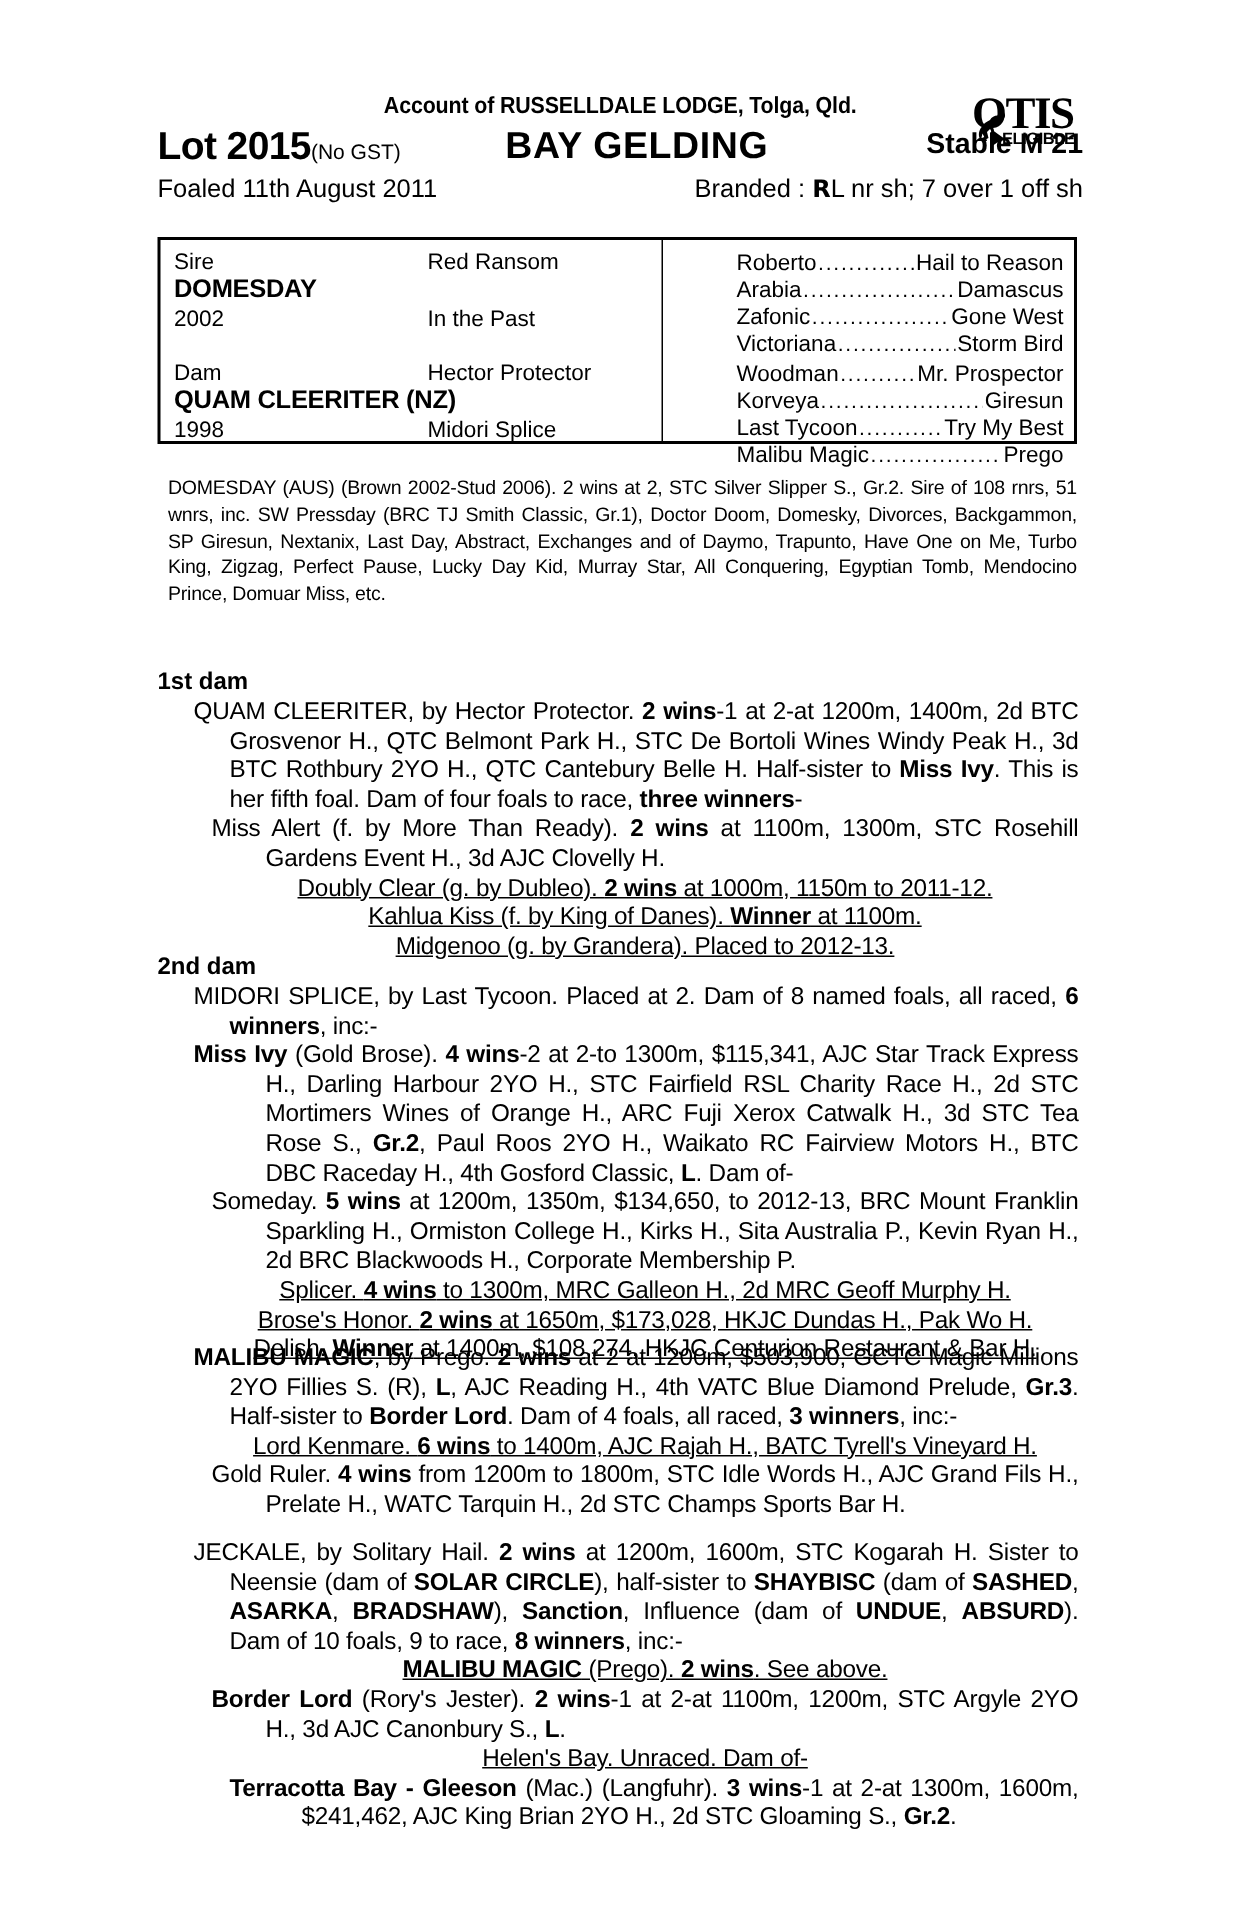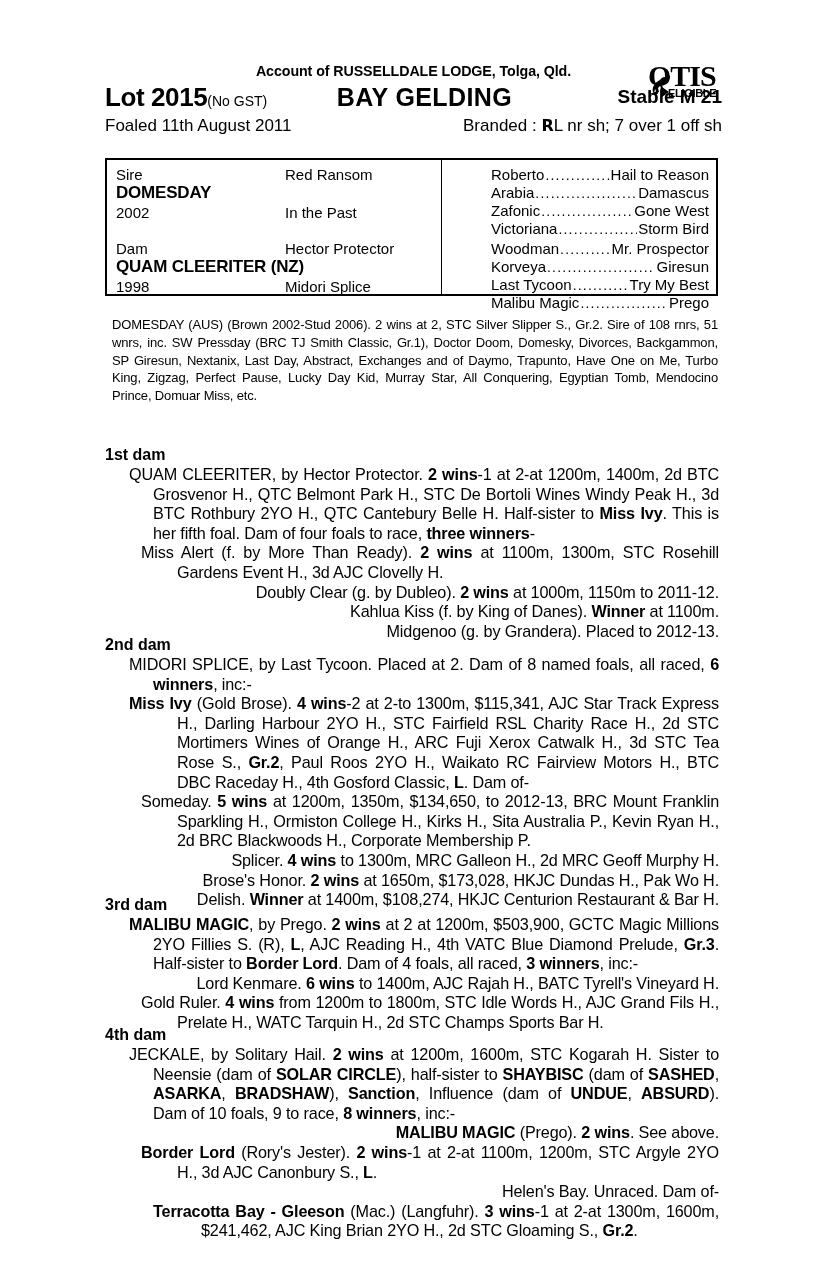--- a/index.html
+++ b/index.html
@@ -244,21 +244,21 @@
     font-size: 16.2px;
     line-height: 19.6px;
     text-align: justify;
     text-justify: inter-word;
     letter-spacing: -0.15px;
     margin: 0;
   }
   .p.hang2 { padding-left: 48px; text-indent: -24px; }
   .p.hang3 { padding-left: 72px; text-indent: -36px; }
   .p.hang4 { padding-left: 76px; text-indent: -40px; }
-  .p.nj { text-align: right; }
+  .p.nj { text-align: center; text-decoration: underline; }
   b { font-weight: bold; }
 </style>
 </head>
 <body>
 
 <div class="page">
 
   <div class="otis">
     <div class="otis-word">OTIS</div>
     <svg class="otis-horse" viewBox="0 0 26 24">
@@ -358,28 +358,26 @@
     <div class="damhead">2nd dam</div>
     <div class="p hang2">MIDORI SPLICE, by Last Tycoon. Placed at 2. Dam of 8 named foals, all raced, <b>6 winners</b>, inc:-</div>
     <div class="p hang4" style="padding-left:72px;text-indent:-48px"><b>Miss Ivy</b> (Gold Brose). <b>4 wins</b>-2 at 2-to 1300m, $115,341, AJC Star Track Express H., Darling Harbour 2YO H., STC Fairfield RSL Charity Race H., 2d STC Mortimers Wines of Orange H., ARC Fuji Xerox Catwalk H., 3d STC Tea Rose S., <b>Gr.2</b>, Paul Roos 2YO H., Waikato RC Fairview Motors H., BTC DBC Raceday H., 4th Gosford Classic, <b>L</b>. Dam of-</div>
     <div class="p hang3">Someday. <b>5 wins</b> at 1200m, 1350m, $134,650, to 2012-13, BRC Mount Franklin Sparkling H., Ormiston College H., Kirks H., Sita Australia P., Kevin Ryan H., 2d BRC Blackwoods H., Corporate Membership P.</div>
     <div class="p hang3 nj">Splicer. <b>4 wins</b> to 1300m, MRC Galleon H., 2d MRC Geoff Murphy H.</div>
     <div class="p hang3 nj">Brose's Honor. <b>2 wins</b> at 1650m, $173,028, HKJC Dundas H., Pak Wo H.</div>
     <div class="p hang3 nj">Delish. <b>Winner</b> at 1400m, $108,274, HKJC Centurion Restaurant &amp; Bar H.</div>
   </div>
 
   <div class="damsec" style="top:873px">
-    <div class="damhead">3rd dam</div>
     <div class="p hang2"><b>MALIBU MAGIC</b>, by Prego. <b>2 wins</b> at 2 at 1200m, $503,900, GCTC Magic Millions 2YO Fillies S. (R), <b>L</b>, AJC Reading H., 4th VATC Blue Diamond Prelude, <b>Gr.3</b>. Half-sister to <b>Border Lord</b>. Dam of 4 foals, all raced, <b>3 winners</b>, inc:-</div>
     <div class="p hang3 nj">Lord Kenmare. <b>6 wins</b> to 1400m, AJC Rajah H., BATC Tyrell's Vineyard H.</div>
     <div class="p hang3">Gold Ruler. <b>4 wins</b> from 1200m to 1800m, STC Idle Words H., AJC Grand Fils H., Prelate H., WATC Tarquin H., 2d STC Champs Sports Bar H.</div>
   </div>
 
   <div class="damsec" style="top:1003px">
-    <div class="damhead">4th dam</div>
     <div class="p hang2">JECKALE, by Solitary Hail. <b>2 wins</b> at 1200m, 1600m, STC Kogarah H. Sister to Neensie (dam of <b>SOLAR CIRCLE</b>), half-sister to <b>SHAYBISC</b> (dam of <b>SASHED</b>, <b>ASARKA</b>, <b>BRADSHAW</b>), <b>Sanction</b>, Influence (dam of <b>UNDUE</b>, <b>ABSURD</b>). Dam of 10 foals, 9 to race, <b>8 winners</b>, inc:-</div>
     <div class="p hang3 nj"><b>MALIBU MAGIC</b> (Prego). <b>2 wins</b>. See above.</div>
     <div class="p hang3"><b>Border Lord</b> (Rory's Jester). <b>2 wins</b>-1 at 2-at 1100m, 1200m, STC Argyle 2YO H., 3d AJC Canonbury S., <b>L</b>.</div>
     <div class="p hang3 nj">Helen's Bay. Unraced. Dam of-</div>
     <div class="p" style="padding-left:96px;text-indent:-48px"><b>Terracotta Bay - Gleeson</b> (Mac.) (Langfuhr). <b>3 wins</b>-1 at 2-at 1300m, 1600m, $241,462, AJC King Brian 2YO H., 2d STC Gloaming S., <b>Gr.2</b>.</div>
   </div>
 
 </div>
 
 </body></html>

